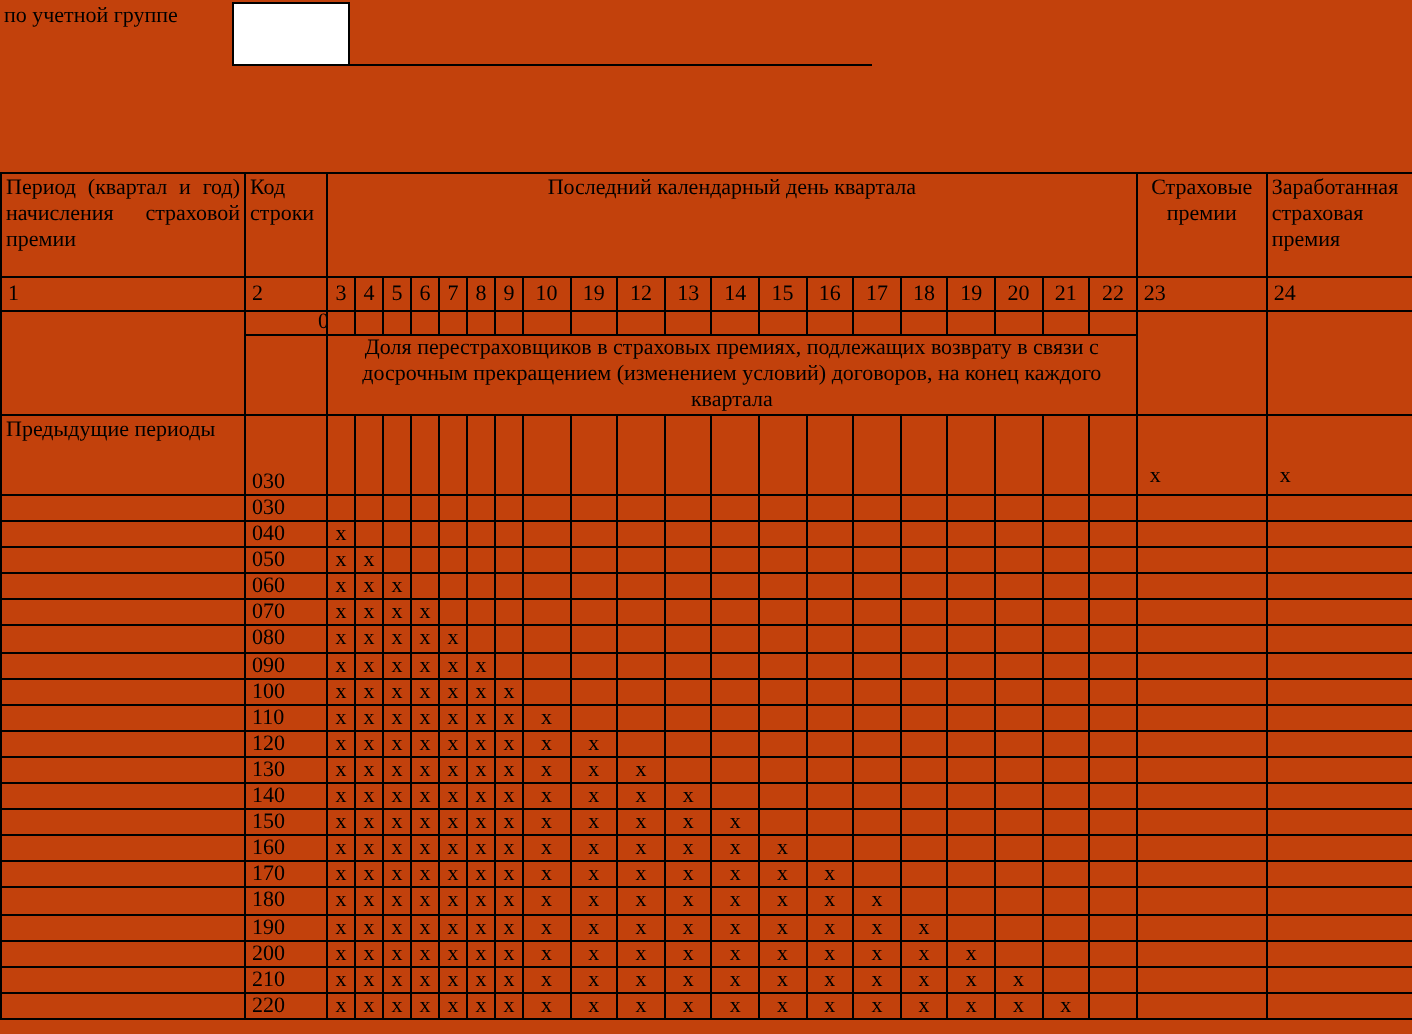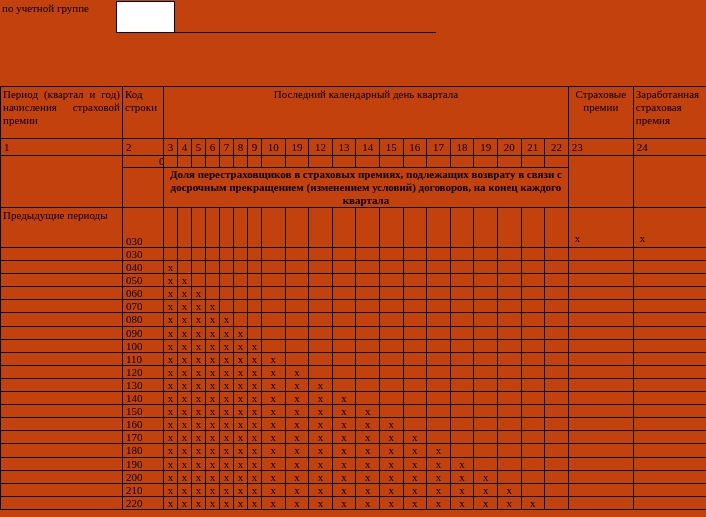--- a/index.html
+++ b/index.html
@@ -29,21 +29,21 @@
   td.hearned  { text-align:justify; word-break:break-word; }
 
   tr.rnums td { height:17px; line-height:14px; padding-top:1px; }
   td.al { text-align:left; padding-left:3px; }
   td.ac { text-align:center; }
 
   tr.r010 td  { height:12px; line-height:11px;padding-left:36px; }
   td.code     { text-align:left; padding-left:3px; }
 
   tr.rnote td { height:40px; }
-  td.note     { text-align:center; line-height:13px;font-weight:bold; }
+  td.note     { text-align:center; line-height:13px; }
 
   tr.r020 td  { height:40px; }
   td.prev     { padding:1px 2px; }
   td.codeb    { vertical-align:bottom; line-height:12px; }
   td.markb    { vertical-align:bottom; text-align:left; padding:0 0 3px 6px; line-height:11px; }
 
   tr.rbody td { height:13.1px; line-height:12px; }
 </style>
 </head>
 <body>

